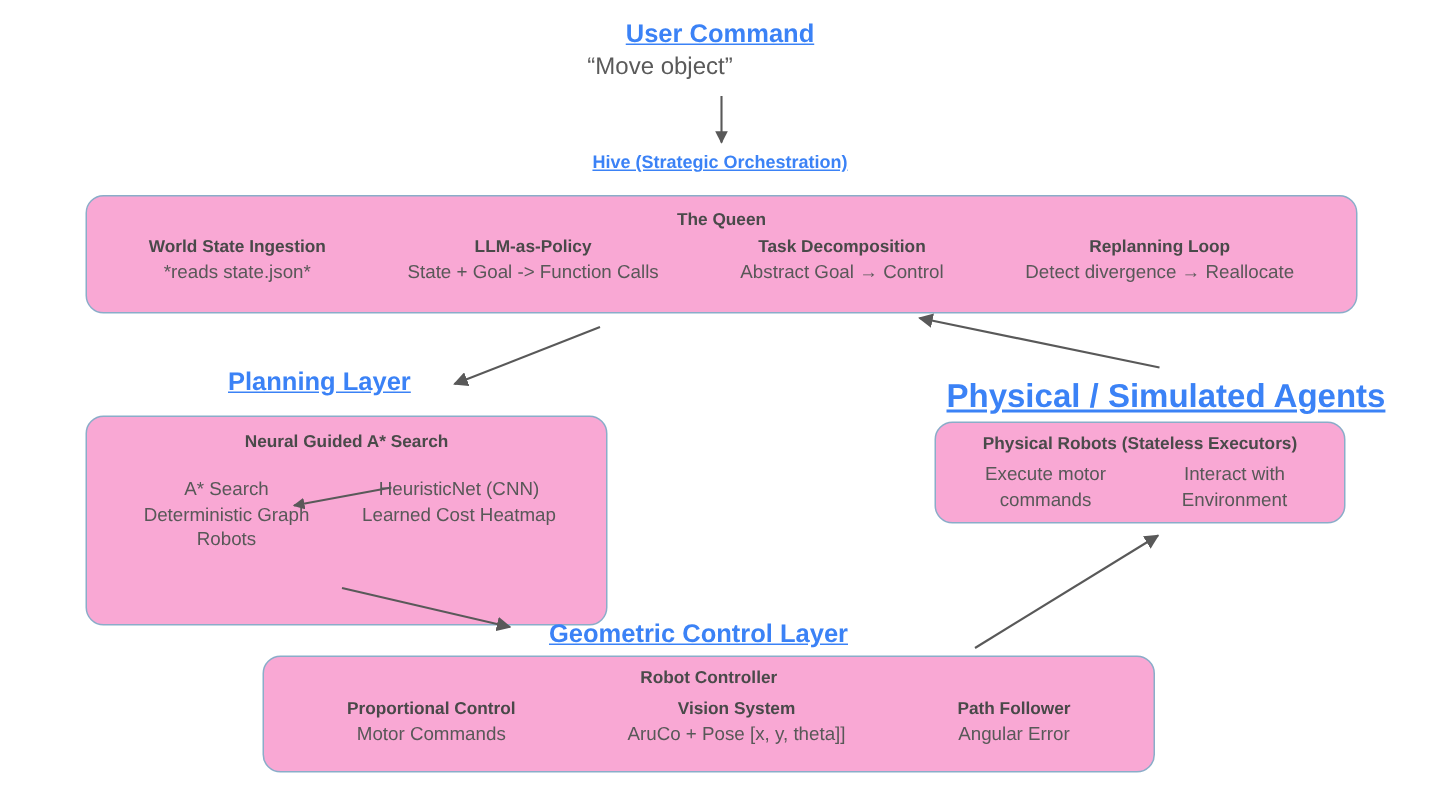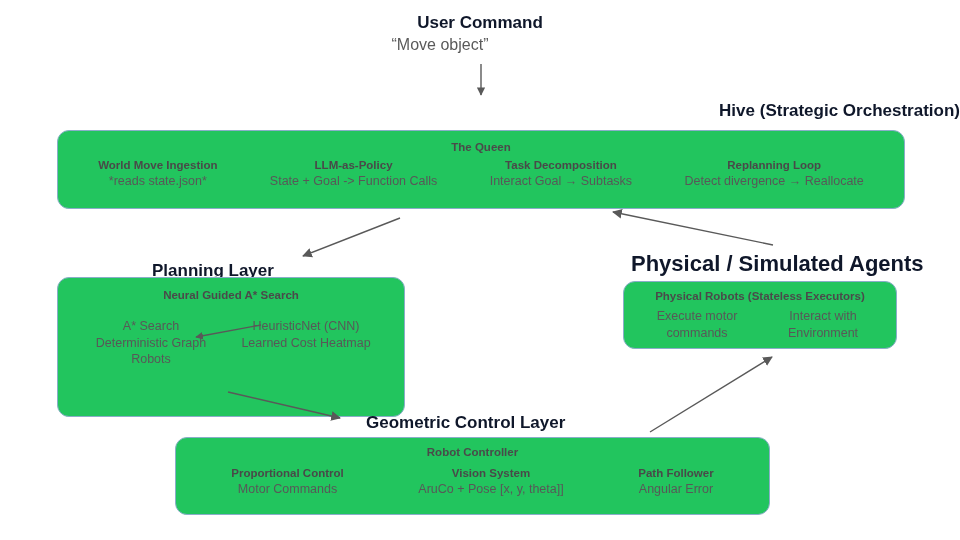--- a/index.html
+++ b/index.html
@@ -25,59 +25,60 @@
     position: absolute;
     left: 0; top: 0;
     width: 960px;
     height: 540px;
     pointer-events: none;
   }
   
   .heading {
     position: absolute;
     font-weight: bold;
-    color: #0f172a;
+    color: #3b82f6;
     white-space: nowrap;
+    text-decoration: underline;
   }
   .h-user {
     left: 0; top: 13px;
     width: 960px;
     text-align: center;
     font-size: 17px;
   }
   .sub-user {
     position: absolute;
     left: 0; top: 36px;
     width: 880px;
     text-align: center;
     font-size: 16px;
     color: #5a5a5a;
   }
   .h-hive {
     left: 0; top: 101px;
     width: 960px;
-    text-align: right;
-    font-size: 17px;
+    text-align: center;
+    font-size: 12px;
   }
   .h-planning {
-    left: 152px; top: 261px;
+    left: 152px; top: 245px;
     font-size: 17px;
   }
   .h-agents {
     left: 631px; top: 251px;
     font-size: 22px;
   }
   .h-geometric {
     left: 366px; top: 413px;
     font-size: 17px;
   }
   
   .box {
     position: absolute;
-    background: #22c55e;
+    background: #f9a8d4;
     border: 1px solid #8aadc9;
     border-radius: 12px;
     box-sizing: border-box;
   }
   .box-title {
     position: absolute;
     left: 0;
     width: 100%;
     text-align: center;
     font-weight: bold;
@@ -133,30 +134,30 @@
 
   <div class="heading h-user">User Command</div>
   <div class="sub-user">“Move object”</div>
 
   <div class="heading h-hive">Hive (Strategic Orchestration)</div>
 
   <div class="box" id="hive-box">
     <div class="box-title">The Queen</div>
     <div class="cols">
       <div class="col">
-        <div class="col-title">World Move Ingestion</div>
+        <div class="col-title">World State Ingestion</div>
         <div class="col-sub">*reads state.json*</div>
       </div>
       <div class="col">
         <div class="col-title">LLM-as-Policy</div>
         <div class="col-sub">State + Goal -&gt; Function Calls</div>
       </div>
       <div class="col">
         <div class="col-title">Task Decomposition</div>
-        <div class="col-sub">Interact Goal → Subtasks</div>
+        <div class="col-sub">Abstract Goal → Control</div>
       </div>
       <div class="col">
         <div class="col-title">Replanning Loop</div>
         <div class="col-sub">Detect divergence → Reallocate</div>
       </div>
     </div>
   </div>
 
   <div class="heading h-planning">Planning Layer</div>
 

